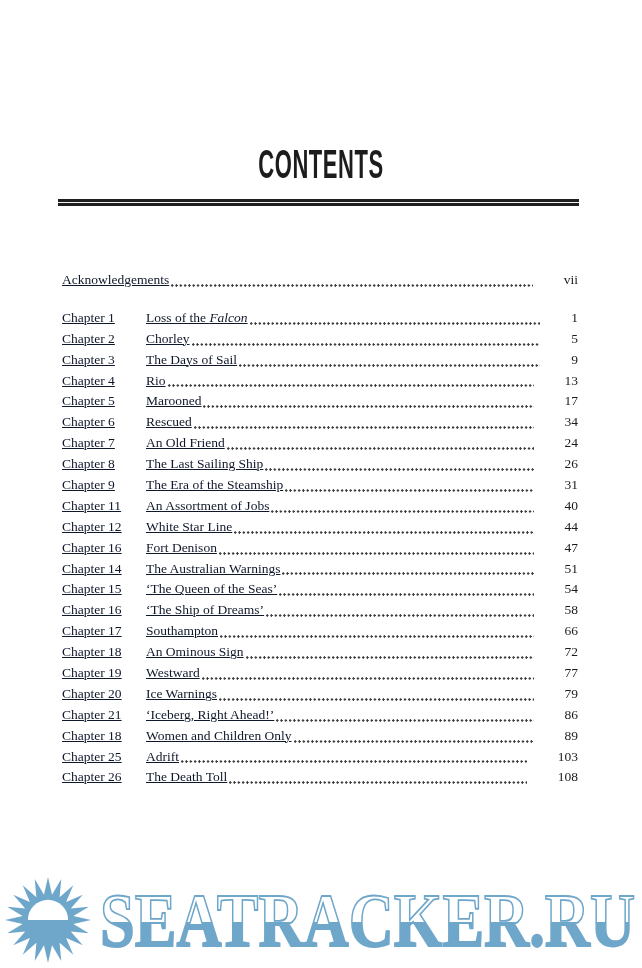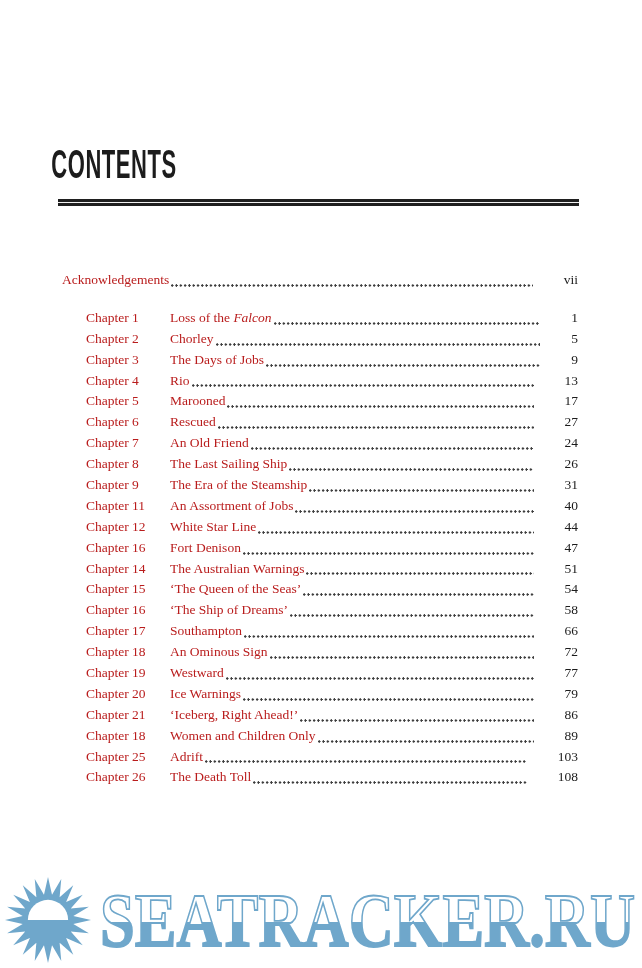--- a/index.html
+++ b/index.html
@@ -7,21 +7,21 @@
     position:relative;
     width:642px;height:968px;
     background:#ffffff;
     overflow:hidden;
     font-family:"Liberation Serif", serif;
     color:#1b1b1b;
   }
   
   .heading-wrap{
     position:absolute;top:144px;left:0;width:100%;
-    line-height:40px;
+    text-align:center;line-height:40px;
   }
   .heading{
     display:inline-block;
     font-family:"Liberation Sans", sans-serif;
     font-weight:700;
     font-size:40px;
     letter-spacing:1px;
     color:#1c1c1c;
     transform:scaleX(0.55);
     transform-origin:center;
@@ -39,25 +39,26 @@
   }
   .toc-row{
     display:flex;
     align-items:baseline;
     height:20.9px;
     line-height:20.9px;
     white-space:nowrap;
   }
   .front-row{margin-bottom:17px;}
   a.toc-link{
-    color:#b91c1c;
+    color:#0f172a;
+    text-decoration:underline;
     text-decoration-thickness:1px;
     cursor:pointer;
   }
-  .chap-label-cell{flex:0 0 84px;margin-left:24px;}
+  .chap-label-cell{flex:0 0 84px;}
   .leader{
     flex:1 1 auto;
     align-self:flex-end;
     height:3px;
     margin:0 3px 4px 2px;
     background-image:radial-gradient(circle at 1.2px 1.5px, #3d3d3d 1px, transparent 1.35px);
     background-size:4.3px 3px;
     background-repeat:repeat-x;
   }
   .pagenum{flex:0 0 auto;color:#1b1b1b;margin-left:28px;}
@@ -97,21 +98,21 @@
 
     <div class="toc-row">
       <span class="chap-label-cell"><a class="toc-link">Chapter 2</a></span>
       <a class="toc-link"><span>Chorley</span></a>
       <span class="leader"></span>
       <span class="pagenum">5</span>
     </div>
 
     <div class="toc-row">
       <span class="chap-label-cell"><a class="toc-link">Chapter 3</a></span>
-      <a class="toc-link"><span>The Days of Jobs</span></a>
+      <a class="toc-link"><span>The Days of Sail</span></a>
       <span class="leader"></span>
       <span class="pagenum">9</span>
     </div>
 
     <div class="toc-row">
       <span class="chap-label-cell"><a class="toc-link">Chapter 4</a></span>
       <a class="toc-link"><span>Rio</span></a>
       <span class="leader"></span>
       <span class="pagenum">13</span>
     </div>
@@ -120,21 +121,21 @@
       <span class="chap-label-cell"><a class="toc-link">Chapter 5</a></span>
       <a class="toc-link"><span>Marooned</span></a>
       <span class="leader"></span>
       <span class="pagenum">17</span>
     </div>
 
     <div class="toc-row">
       <span class="chap-label-cell"><a class="toc-link">Chapter 6</a></span>
       <a class="toc-link"><span>Rescued</span></a>
       <span class="leader"></span>
-      <span class="pagenum">27</span>
+      <span class="pagenum">34</span>
     </div>
 
     <div class="toc-row">
       <span class="chap-label-cell"><a class="toc-link">Chapter 7</a></span>
       <a class="toc-link"><span>An Old Friend</span></a>
       <span class="leader"></span>
       <span class="pagenum">24</span>
     </div>
 
     <div class="toc-row">

